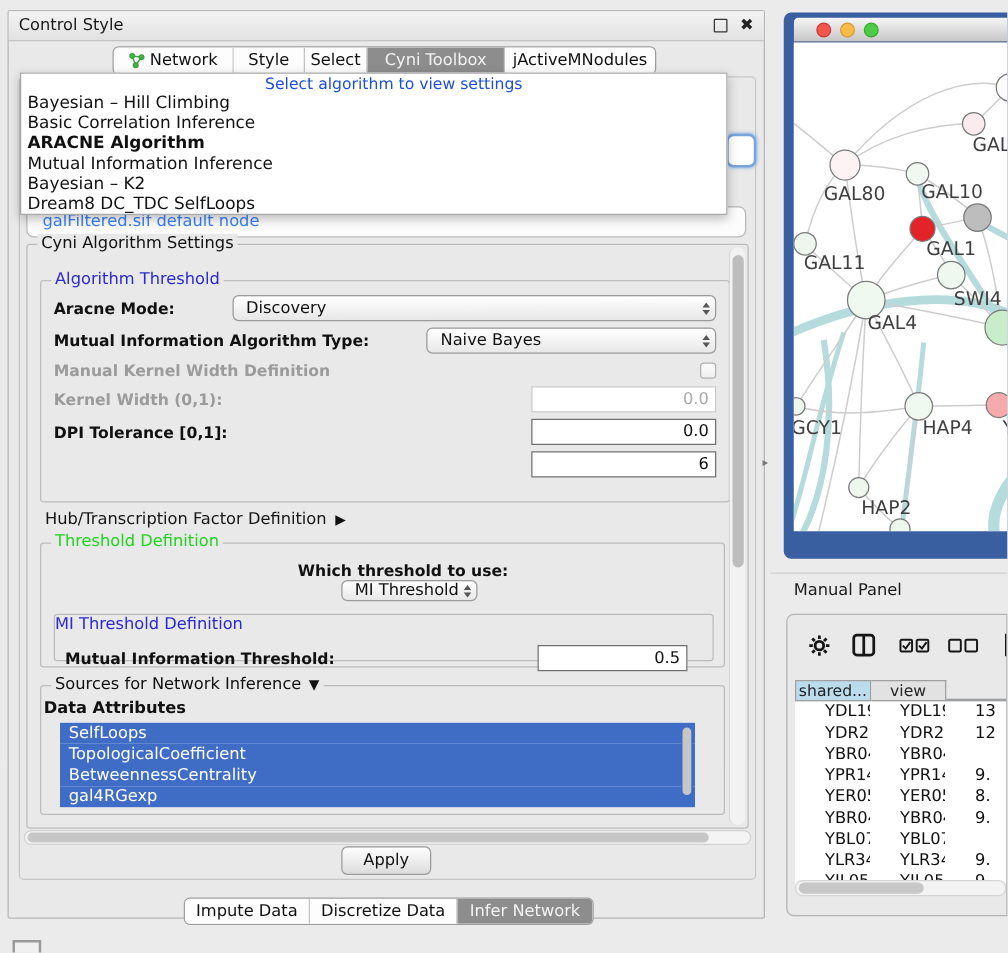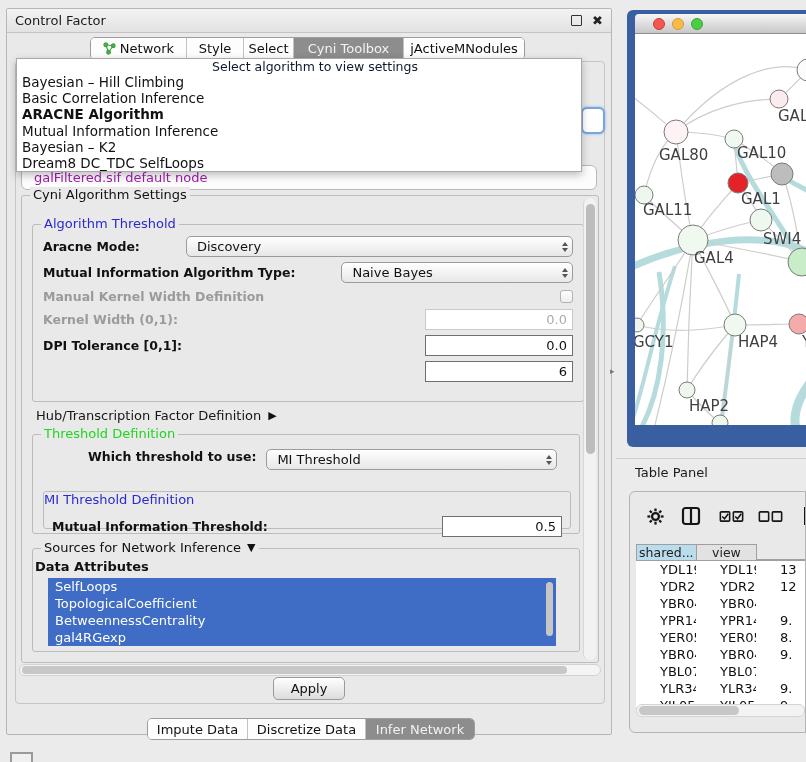--- a/index.html
+++ b/index.html
@@ -20,25 +20,25 @@
   .tab:last-child { border-right:none; }
   .tab.sel { background:#8d8d8d; color:#f2f2f2; }
 
   
   .container { position:absolute; left:8px; top:52px; width:590px; height:643px; background:#e9e9e9; border:1px solid #c6c6c6; border-radius:4px; }
 
   
   .focus-frag { position:absolute; left:574px; top:98px; width:24px; height:27px; background:#fff; border:2px solid #7aa4dc; border-radius:6px; box-shadow:0 0 3px #8ab2e4; }
 
   
-  .behind-combo { position:absolute; left:14px; top:156px; width:576px; height:25px; background:#fcfcfc; border:1px solid #b9b9b9; border-radius:6px; display:flex; align-items:center; padding:0 12px; color:#a21caf; font-size:13px; }
+  .behind-combo { position:absolute; left:14px; top:156px; width:576px; height:25px; background:#fcfcfc; border:1px solid #b9b9b9; border-radius:6px; display:flex; align-items:center; padding:0 12px; color:#3b82f6; font-size:13px; }
 
   
   .popup { position:absolute; left:9px; top:49px; width:566px; height:114px; background:#fff; border:1px solid #a9a9a9; box-shadow:0 3px 8px rgba(0,0,0,.25); z-index:5; }
-  .ph { font-size:12.5px; color:#0f172a; text-align:center; height:15px; line-height:15px;padding-left:32px; }
+  .ph { font-size:12.5px; color:#1d4ed8; text-align:center; height:15px; line-height:15px;padding-left:32px; }
   .pitem { font-size:13.5px; height:16.2px; line-height:16.2px; padding-left:5px; white-space:nowrap; }
   .pitem.sel { font-weight:bold; }
 
   
   .tg { position:absolute; border:1px solid #bcbcbc; border-radius:3px; }
   .tg > .cap { position:absolute; top:-9px; left:8px; background:#e9e9e9; padding:0 3px; font-size:13px; white-space:nowrap; }
   .cap.blue { color:#2a2ad0; } .cap.green { color:#21d421; }
 
   .cyni { left:14px; top:186px; width:578px; height:468px; }
 
@@ -56,24 +56,24 @@
   .cbar i { display:block; width:0; height:0; border-left:3.5px solid transparent; border-right:3.5px solid transparent; }
   .cbar .u { border-bottom:4px solid #555; } .cbar .d { border-top:4px solid #555; }
   .field { margin-left:auto; width:148px; height:21px; border:1px solid #6f6f6f; background:#fff; font-size:13px; text-align:right; padding:2px 5px; }
   .field.dis { border:1px solid #c9c9c9; color:#ababab; }
   .checkbox { margin-left:auto; width:13px; height:13px; border:1px solid #b3b3b3; border-radius:3px; background:linear-gradient(#fdfdfd,#eee); }
 
   .hubrow { position:absolute; left:14px; top:212px; display:flex; align-items:center; gap:7px; font-size:13px; color:#161616; }
   .tri { font-size:11px; color:#111; }
 
   .thresh { left:10px; top:238px; width:548px; height:100px; }
-  .whichrow { display:flex; align-items:flex-start; height:22px; margin:14px 22px 0 55px; }
+  .whichrow { display:flex; align-items:center; height:22px; margin:14px 22px 0 55px;flex-direction:column; }
   .whichrow .combo { max-width:292px; }
   .mithresh { position:absolute; left:10px; top:56px; width:528px; height:38px; border:1px solid #bcbcbc; border-radius:3px; }
-  .mithresh .frow { margin:8px 8px 0 8px; }
+  .mithresh .frow { margin:8px 20px 0 8px; }
   .mithresh .field { width:120px; }
 
   .sources { left:10px; top:352px; width:548px; height:104px; }
   .da { font-size:13px; font-weight:bold; margin:10px 0 4px 2px; }
   .attrlist { position:relative; margin-left:15px; width:508px; height:68px; background:#fff; overflow:hidden; }
   .litem { background:#3f6cc4; color:#fff; font-size:13px; height:17px; line-height:17px; padding-left:7px; }
   .list-vscroll { position:absolute; right:2px; top:2px; bottom:2px; width:9px; background:#3f6cc4; }
   .list-vthumb { position:absolute; left:1px; right:1px; top:2px; bottom:8px; background:#c6c6c6; border-radius:5px; }
 
   .hscroll { position:absolute; left:12px; top:655px; width:582px; height:12px; background:#f4f4f4; border:1px solid #d2d2d2; border-radius:6px; }
@@ -117,21 +117,21 @@
   .thscroll { position:absolute; left:6px; top:212px; right:0; height:13px; background:#f3f3f3; border:1px solid #d5d5d5; border-radius:6px; }
   .thumb2 { position:absolute; top:1px; bottom:1px; left:2px; width:60%; background:#c7c7c7; border-radius:5px; }
 
   .mini-icon { position:absolute; left:10px; top:752px; width:23px; height:16px; border:2px solid #9a9a9a; background:#f0f0f0; }
 </style>
 </head>
 <body>
 
 <div class="cp">
   <div class="cp-titlebar">
-    <span class="cp-title">Control Factor</span>
+    <span class="cp-title">Control Style</span>
     <span class="tb-btns">
       <span class="float-ic"></span>
       <span class="close-ic">✖</span>
     </span>
   </div>
 
   <div class="tabbar">
     <div class="tab" style="width:96px">
       <svg width="13" height="13" viewBox="0 0 14 14">
           <g stroke="#3aa13a" stroke-width="1.2" fill="#4db04d">
@@ -367,21 +367,21 @@
           <text x="167" y="313" class="nlabel">Y</text>
           <circle cx="52" cy="356" r="8" fill="#eef7ee" stroke="#7a7a7a" stroke-width="1"></circle>
           <text x="54" y="377" class="nlabel">HAP2</text>
           <circle cx="85" cy="389" r="8" fill="#eef7ee" stroke="#7a7a7a" stroke-width="1"></circle>
         </g>
     </svg>
   </div>
 </div>
 
 <div class="tp-titlebar">
-  <span>Table Panel</span>
+  <span>Manual Panel</span>
 </div>
 
 <div class="tpanel">
   <div class="ttoolbar">
     <span class="ticon" style="margin-left:16px">
       <svg width="19" height="19" viewBox="0 0 20 20">
           <g stroke="#161616" stroke-width="2.4" fill="none">
             <circle cx="10" cy="10" r="3.6"></circle>
             <line x1="10" y1="1.5" x2="10" y2="4.5"></line>
             <line x1="10" y1="15.5" x2="10" y2="18.5"></line>

